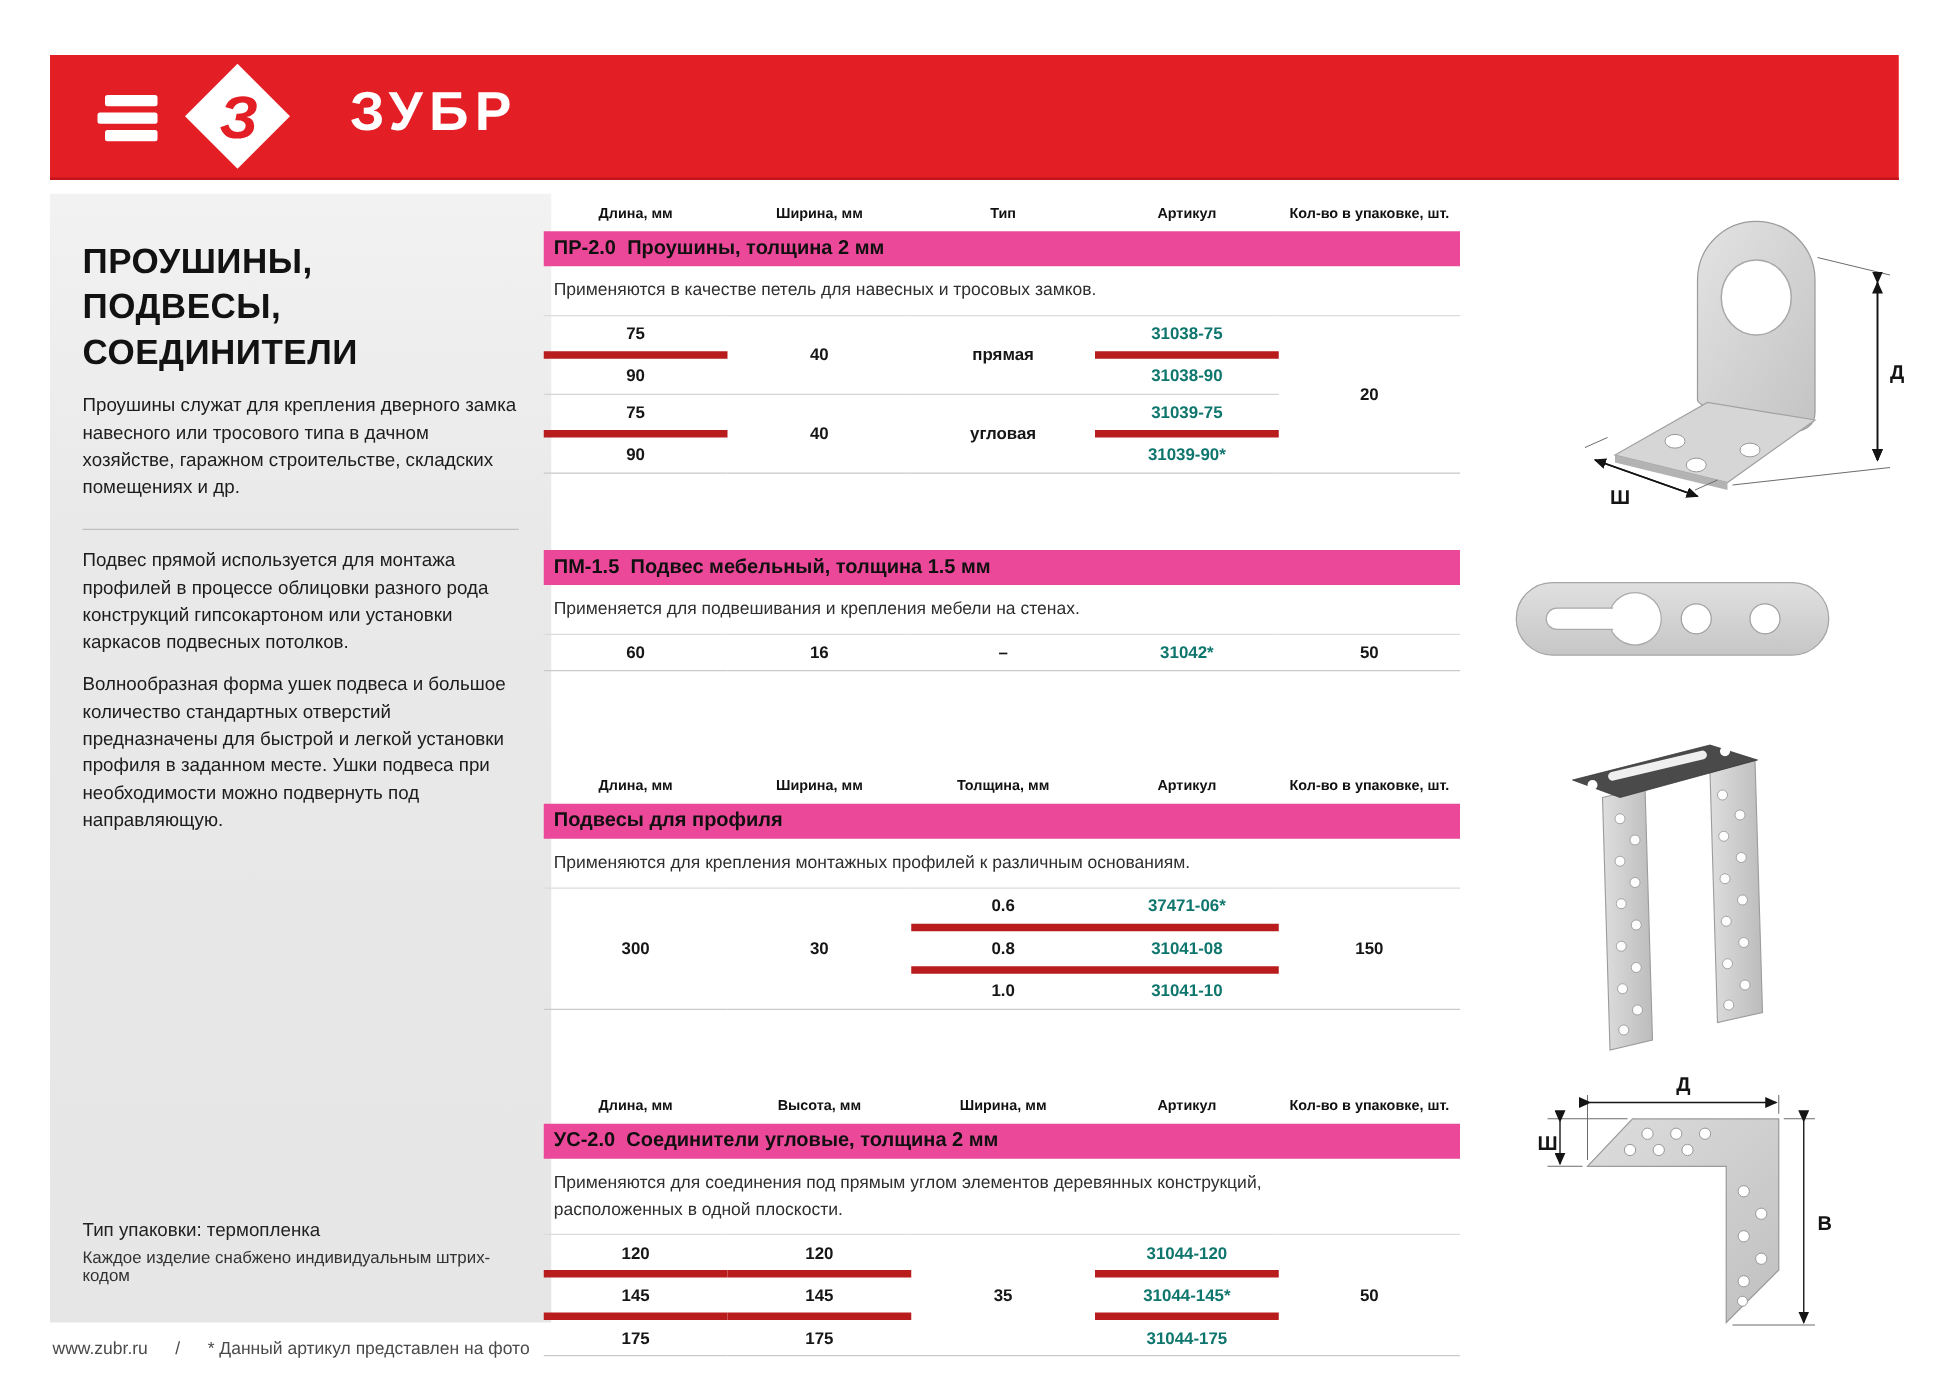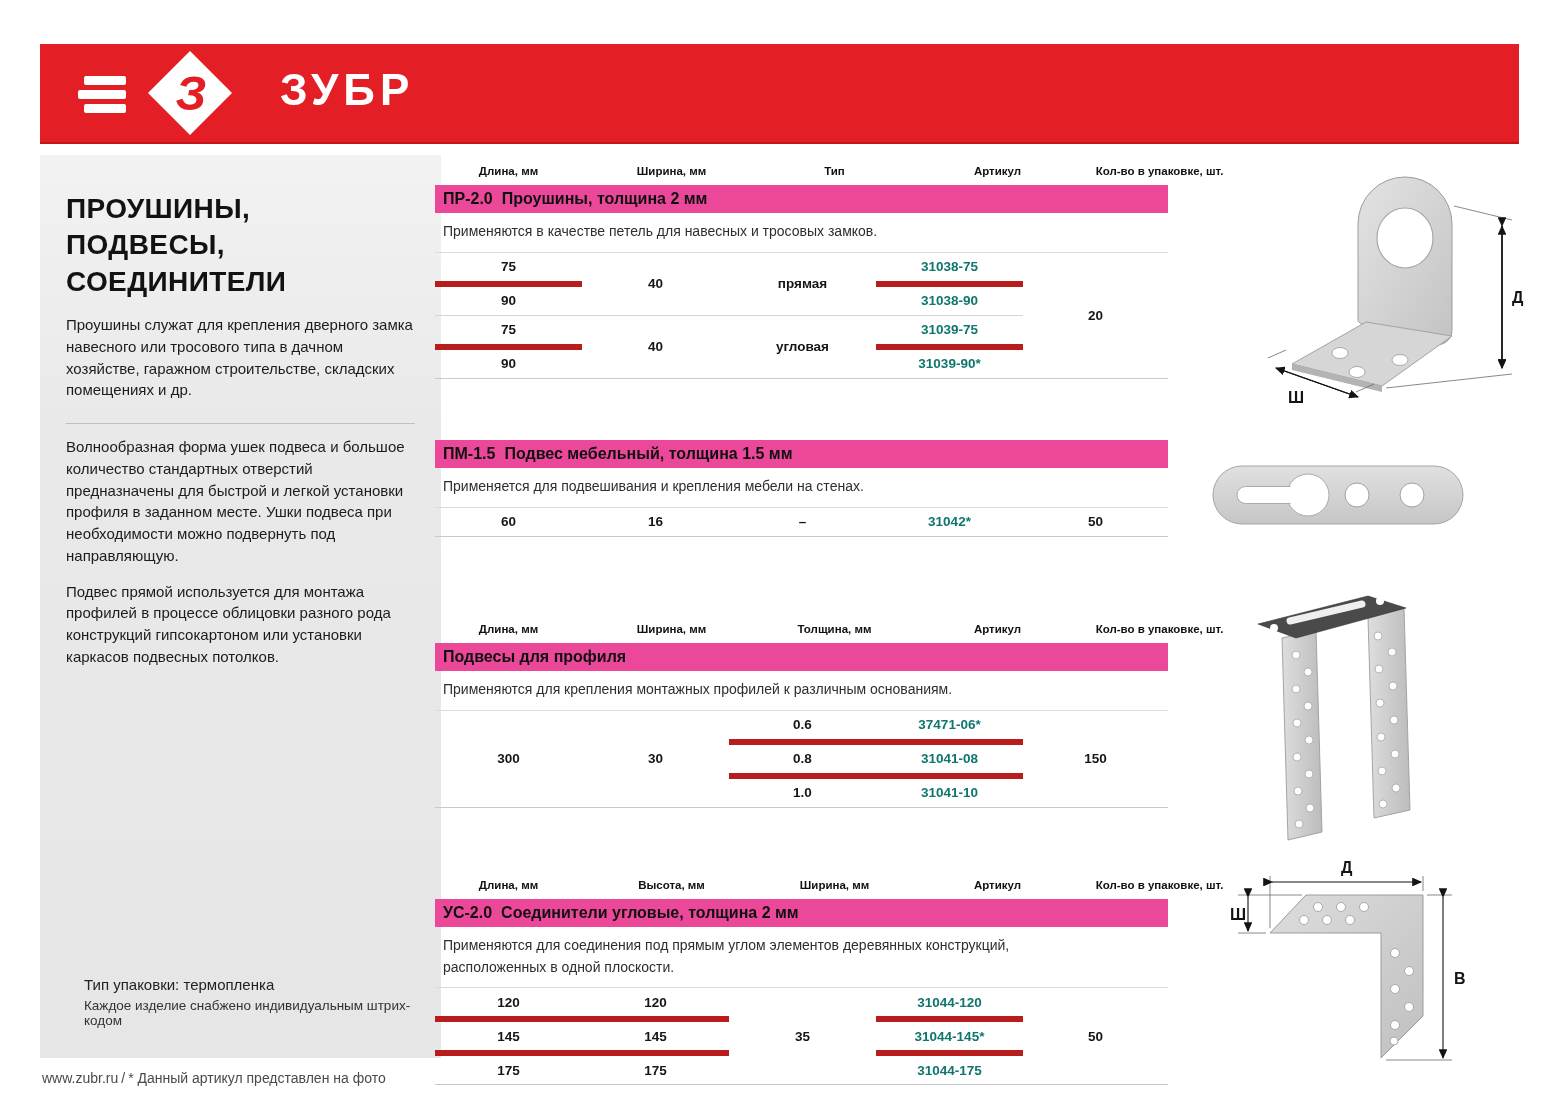--- a/index.html
+++ b/index.html
@@ -15,32 +15,32 @@
 
   
   .sidebar{position:absolute;left:40px;top:155px;width:401px;height:903px;
            background:linear-gradient(180deg,#f2f2f2 0%,#e9e9e9 30%,#e6e6e6 100%);
            box-sizing:border-box;padding:36px 26px 0 26px;}
   .sb-title{font-size:28px;font-weight:bold;color:#121212;line-height:1.3;
             letter-spacing:.4px;white-space:pre-line;}
   .sb-p{font-size:15px;line-height:1.45;color:#1c1c1c;margin-top:14px;}
   .sb-divider{height:1px;background:#bfbfbf;margin:22px 0 8px 0;}
   .sb-p3{margin-top:12px;}
-  .sb-pack{position:absolute;left:26px;right:26px;bottom:30px;margin-left:18px;}
+  .sb-pack{position:absolute;left:26px;right:26px;bottom:30px;}
   .sb-pack-title{font-size:15px;color:#222;}
   .sb-pack-note{font-size:13.5px;color:#333;margin-top:5px;}
 
   
   .footer{position:absolute;left:42px;top:1070px;font-size:14px;color:#4a4a4a;
-          display:flex;align-items:flex-start;gap:3px;}
+          display:flex;align-items:flex-start;gap:22px;}
 
   
   .tblock{position:absolute;left:435px;width:733px;}
   .cols{display:grid;grid-template-columns:147px 147px 147px 147px 145px;
-        padding:7px 0 8px 0;gap:16px;}
+        padding:7px 0 8px 0;}
   .cols span{text-align:center;font-size:11.5px;font-weight:bold;color:#111;}
   .secbar{background:#ec4899;padding:5px 8px 5px 8px;font-size:16px;
           font-weight:bold;color:#101010;}
   .secbar .code{margin-right:9px;}
   .desc{font-size:14px;color:#2e2e2e;padding:8px 8px 9px 8px;line-height:1.55;
         white-space:pre-line;}
   table.grid{width:733px;border-collapse:collapse;table-layout:fixed;
              border-top:1px solid #dcdcdc;border-bottom:1px solid #c9c9c9;}
   table.grid td{text-align:center;vertical-align:middle;height:28px;
                 font-size:13.5px;font-weight:bold;color:#161616;padding:0;}
@@ -69,22 +69,22 @@
     </svg>
     <div class="wordmark">ЗУБР</div>
   </div>
 
   <div class="sidebar">
     <div class="sb-title">ПРОУШИНЫ,
 ПОДВЕСЫ,
 СОЕДИНИТЕЛИ</div>
     <div class="sb-p">Проушины служат для крепления дверного замка навесного или тросового типа в дачном хозяйстве, гаражном строительстве, складских помещениях и др.</div>
     <div class="sb-divider"></div>
+    <div class="sb-p">Подвес прямой используется для монтажа профилей в процессе облицовки разного рода конструкций гипсокартоном или установки каркасов подвесных потолков.</div>
     <div class="sb-p sb-p3">Волнообразная форма ушек подвеса и большое количество стандартных отверстий предназначены для быстрой и легкой установки профиля в заданном месте. Ушки подвеса при необходимости можно подвернуть под направляющую.</div>
-    <div class="sb-p">Подвес прямой используется для монтажа профилей в процессе облицовки разного рода конструкций гипсокартоном или установки каркасов подвесных потолков.</div>
     <div class="sb-pack">
       <div class="sb-pack-title">Тип упаковки: термопленка</div>
       <div class="sb-pack-note">Каждое изделие снабжено индивидуальным штрих-кодом</div>
     </div>
   </div>
 
   <div class="tblock" style="top:158px;">
     <div class="cols">
       <span>Длина, мм</span>
       <span>Ширина, мм</span>

